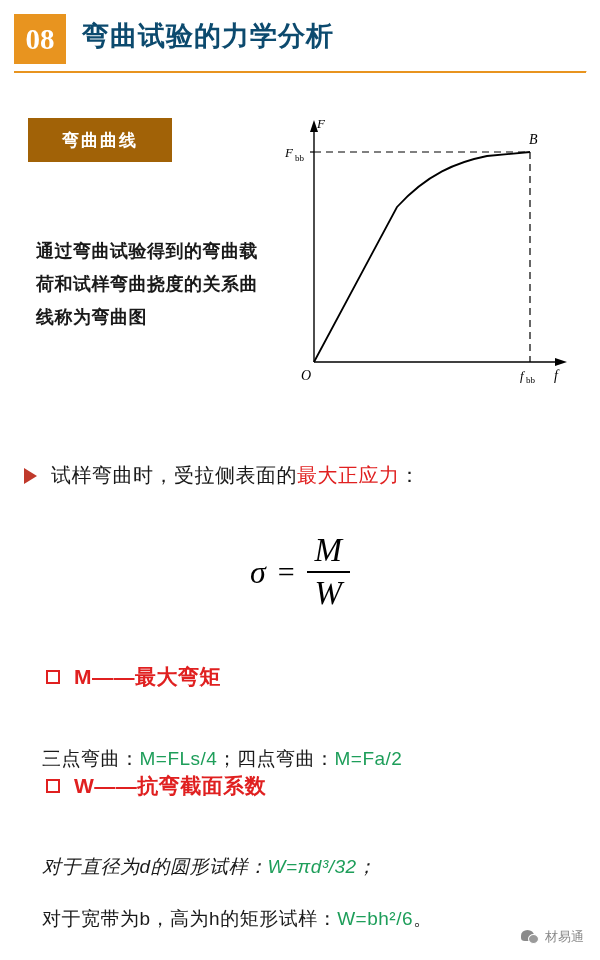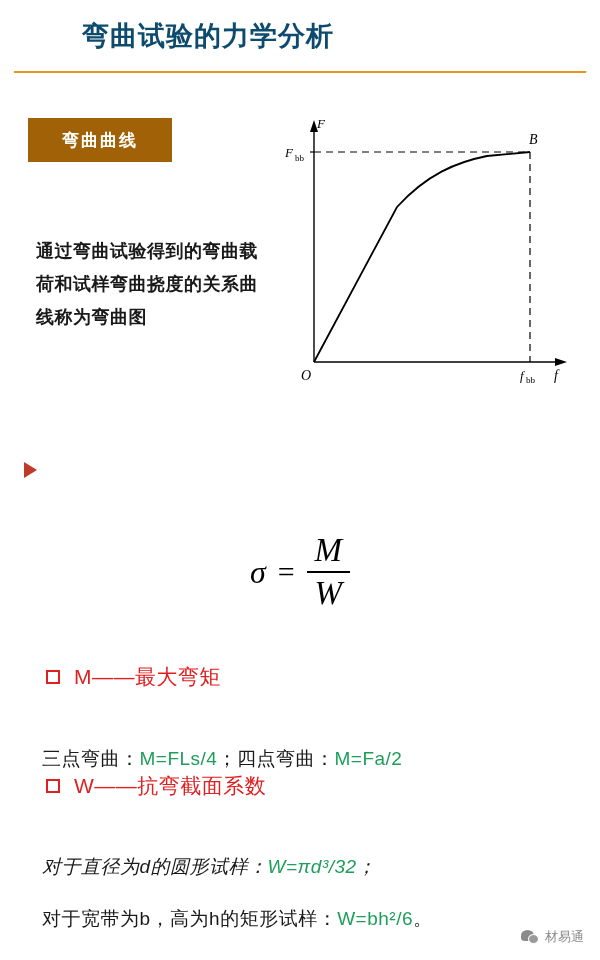--- a/index.html
+++ b/index.html
@@ -164,21 +164,21 @@
     left: 46px;
   }
   .sq-bullet {
     width: 14px; height: 14px;
     border: 2.5px solid #E02020;
     margin-right: 14px;
     flex: none;
   }
   .sq-label {
     font-size: 21px;
-    font-weight: normal;
+    font-weight: bold;
     color: #E02020;
     letter-spacing: 0.5px;
   }
   .body-line {
     position: absolute;
     left: 42px;
     font-size: 19px;
     color: #1a1a1a;
     letter-spacing: 0.5px;
     margin-top: 28px;
@@ -215,20 +215,21 @@
     width: 11px; height: 10px;
     background: #9a9a9a;
     border-radius: 50%;
     border: 1.5px solid #ffffff;
   }
 </style>
 </head>
 <body>
 
 <div class="header">
+  <div class="header-badge">08</div>
   <div class="header-title">弯曲试验的力学分析</div>
   <div class="header-rule"></div>
   <div class="header-rule-tail"></div>
 </div>
 
 <div class="section-tag">弯曲曲线</div>
 
 <div class="left-para">通过弯曲试验得到的弯曲载荷和试样弯曲挠度的关系曲线称为弯曲图</div>
 
 <div class="figure">
@@ -254,20 +255,23 @@
       <text x="243" y="268" font-family="Liberation Serif, serif" font-size="13" font-style="italic">f</text>
       <text x="249" y="271" font-family="Liberation Serif, serif" font-size="9">bb</text>
       <text x="277" y="268" font-family="Liberation Serif, serif" font-size="14" font-style="italic">f</text>
       <text x="252" y="32" font-family="Liberation Serif, serif" font-size="14" font-style="italic">B</text>
     </svg>
   </div>
 </div>
 
 <div class="bullet-row">
   <div class="tri-bullet"></div>
+  <div class="bullet-text">
+    <span>试样弯曲时，受拉侧表面的</span><span class="red">最大正应力</span><span>：</span>
+  </div>
 </div>
 
 <div class="formula">
   <span class="sigma">σ</span>
   <span class="eq">=</span>
   <span class="frac">
     <span class="num">M</span>
     <span class="bar"></span>
     <span class="den">W</span>
   </span>

